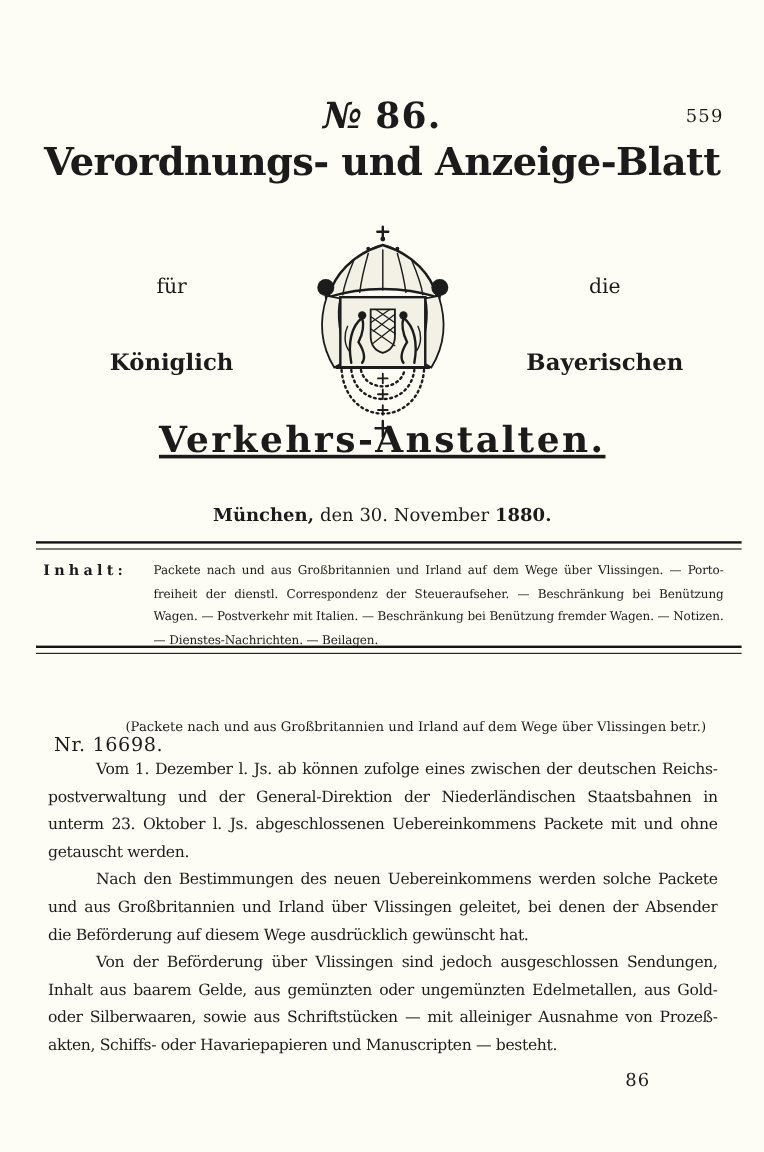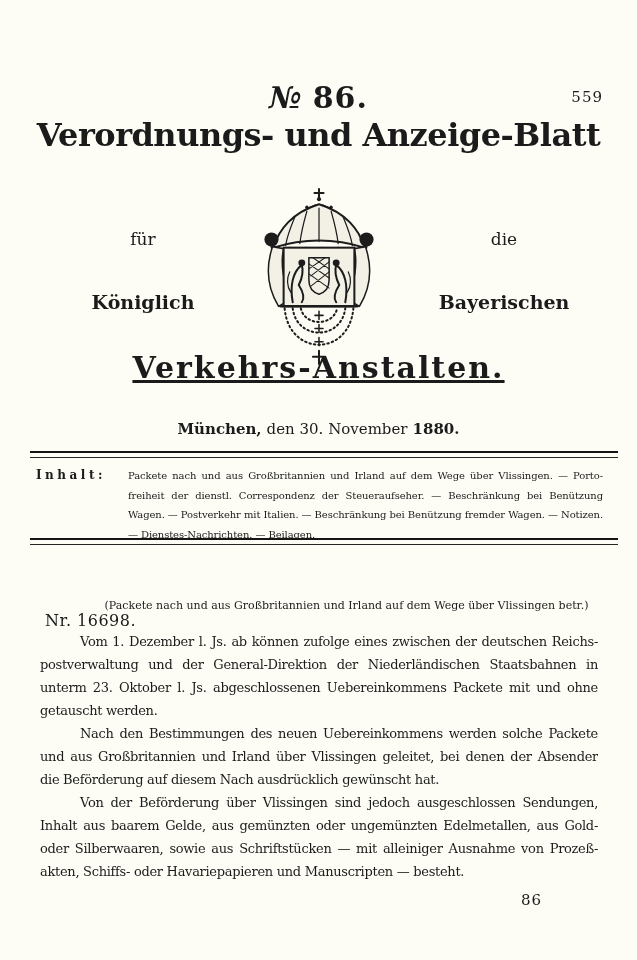--- a/index.html
+++ b/index.html
@@ -138,21 +138,21 @@
   <div class="abs body-text">
     <div class="para">
         <div class="tline">Vom 1. Dezember l. Js. ab können zufolge eines zwischen der deutschen Reichs-</div>
         <div class="tline">postverwaltung und der General-Direktion der Niederländischen Staatsbahnen in Utrecht</div>
         <div class="tline">unterm 23. Oktober l. Js. abgeschlossenen Uebereinkommens Packete mit und ohne Werth-</div>
         <div class="tline">getauscht werden.</div>
       </div>
     <div class="para">
         <div class="tline">Nach den Bestimmungen des neuen Uebereinkommens werden solche Packete nach</div>
         <div class="tline">und aus Großbritannien und Irland über Vlissingen geleitet, bei denen der Absender</div>
-        <div class="tline">die Beförderung auf diesem Nach ausdrücklich gewünscht hat.</div>
+        <div class="tline">die Beförderung auf diesem Wege ausdrücklich gewünscht hat.</div>
       </div>
     <div class="para">
         <div class="tline">Von der Beförderung über Vlissingen sind jedoch ausgeschlossen Sendungen, deren</div>
         <div class="tline">Inhalt aus baarem Gelde, aus gemünzten oder ungemünzten Edelmetallen, aus Gold-</div>
         <div class="tline">oder Silberwaaren, sowie aus Schriftstücken — mit alleiniger Ausnahme von Prozeß-</div>
         <div class="tline">akten, Schiffs- oder Havariepapieren und Manuscripten — besteht.</div>
       </div>
   </div>
 
   <div class="abs pageno-bottom">86</div>

